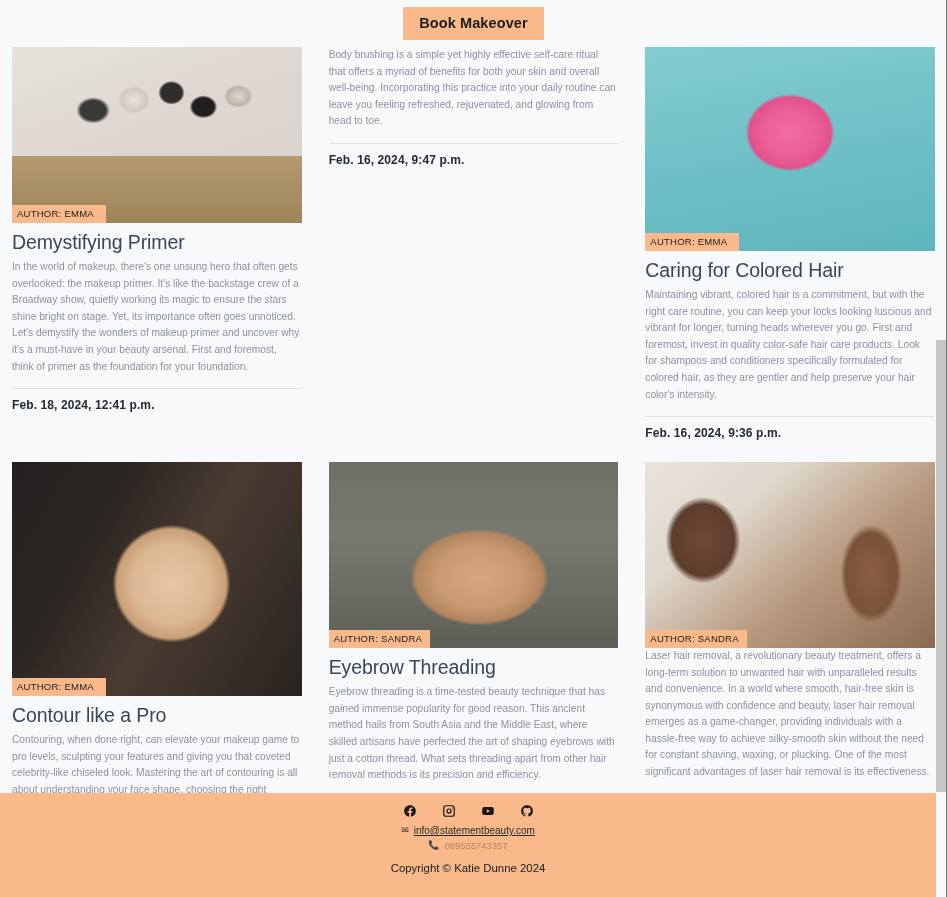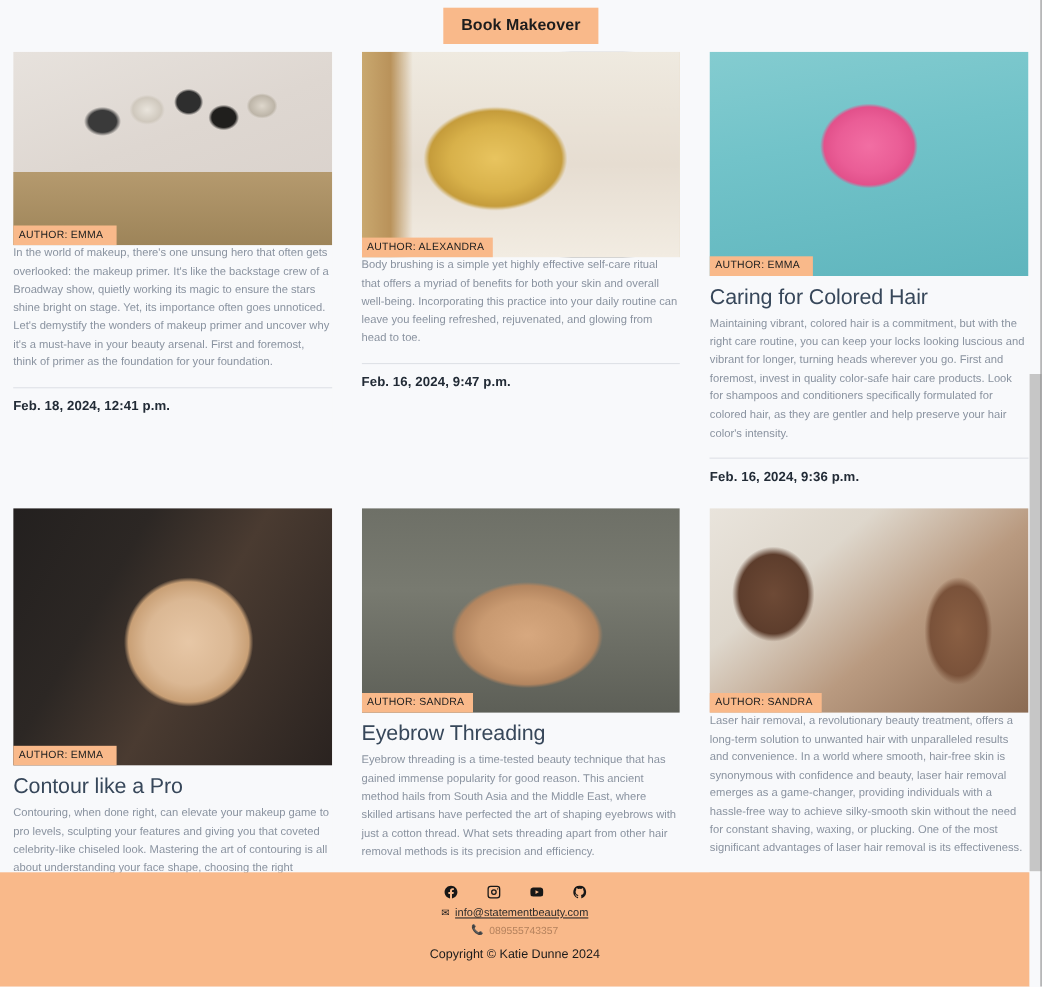--- a/index.html
+++ b/index.html
@@ -251,30 +251,27 @@
     <button class="book-makeover">Book Makeover</button>
   </div>
 
   <div class="grid">
 
     <article class="card">
       <div class="thumb-wrap">
         <div class="thumb img-brushes" style="height:176px"></div>
         <div class="author-badge">AUTHOR: EMMA</div>
       </div>
+      <h2 class="card-title">Demystifying Primer</h2>
       <p class="card-body">In the world of makeup, there's one unsung hero that often gets overlooked: the makeup primer. It's like the backstage crew of a Broadway show, quietly working its magic to ensure the stars shine bright on stage. Yet, its importance often goes unnoticed. Let's demystify the wonders of makeup primer and uncover why it's a must-have in your beauty arsenal. First and foremost, think of primer as the foundation for your foundation.</p>
       <hr class="card-rule">
       <div class="card-date">Feb. 18, 2024, 12:41 p.m.</div>
     </article>
 
     <article class="card">
-      <div class="thumb-wrap">
-        <div class="thumb img-bodybrush" style="height:187px"></div>
-        <div class="author-badge">AUTHOR: ALEXANDRA</div>
-      </div>
       <p class="card-body">Body brushing is a simple yet highly effective self-care ritual that offers a myriad of benefits for both your skin and overall well-being. Incorporating this practice into your daily routine can leave you feeling refreshed, rejuvenated, and glowing from head to toe.</p>
       <hr class="card-rule">
       <div class="card-date">Feb. 16, 2024, 9:47 p.m.</div>
     </article>
 
     <article class="card">
       <div class="thumb-wrap">
         <div class="thumb img-pinkhair" style="height:204px"></div>
         <div class="author-badge">AUTHOR: EMMA</div>
       </div>

